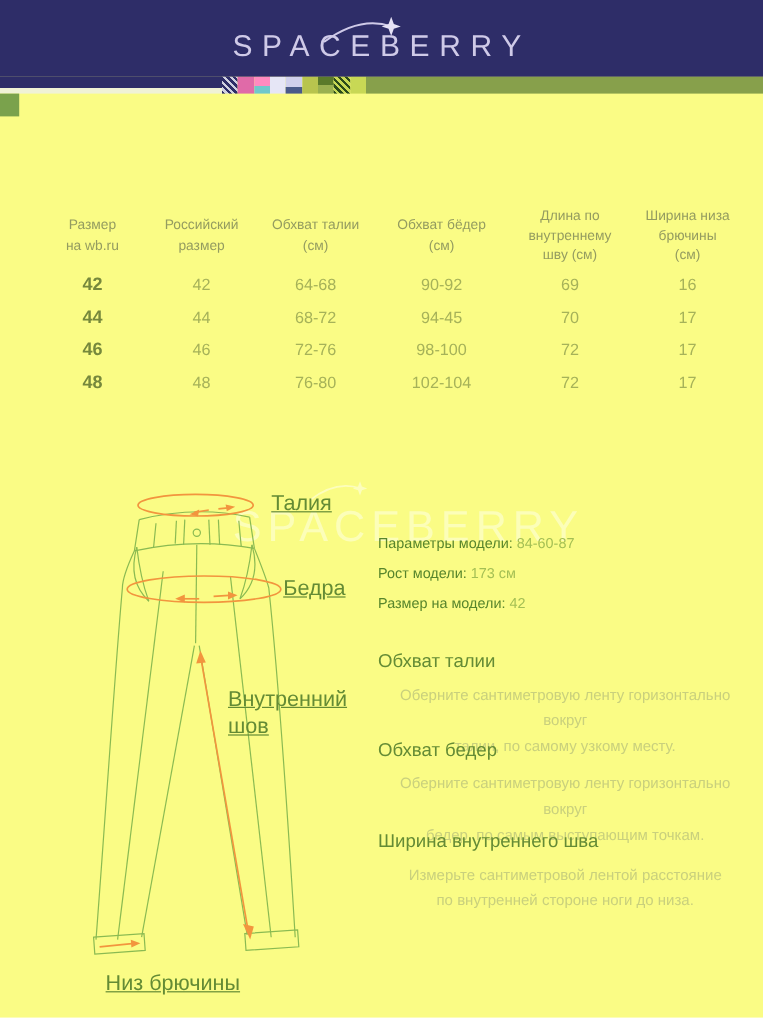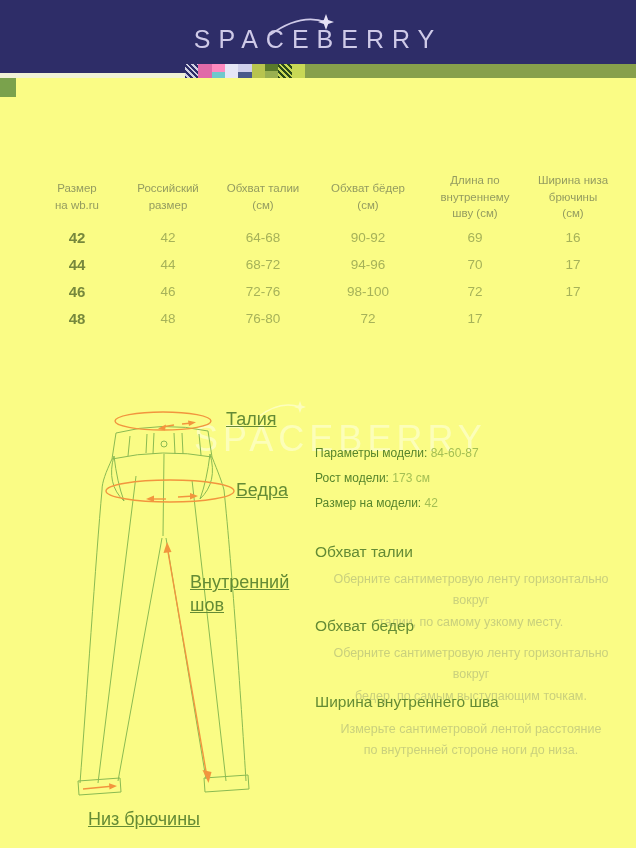--- a/index.html
+++ b/index.html
@@ -142,36 +142,37 @@
         <div class="td">42</div>
         <div class="td">64-68</div>
         <div class="td">90-92</div>
         <div class="td">69</div>
         <div class="td">16</div>
       </div>
       <div class="trow">
         <div class="td size">44</div>
         <div class="td">44</div>
         <div class="td">68-72</div>
-        <div class="td">94-96</div>
+        <div class="td">94-45</div>
         <div class="td">70</div>
         <div class="td">17</div>
       </div>
       <div class="trow">
         <div class="td size">46</div>
         <div class="td">46</div>
         <div class="td">72-76</div>
         <div class="td">98-100</div>
         <div class="td">72</div>
         <div class="td">17</div>
       </div>
       <div class="trow">
         <div class="td size">48</div>
         <div class="td">48</div>
         <div class="td">76-80</div>
+        <div class="td">102-104</div>
         <div class="td">72</div>
         <div class="td">17</div>
       </div>
     </div>
   </div>
 
   <svg class="watermark-comet" width="52" height="22" viewBox="0 0 52 22">
     <path d="M2 19 Q 24 2 44 9" fill="none" stroke="#ffffeb" stroke-width="1.4"></path>
     <polygon points="44,3 45.6,7.4 50,9 45.6,10.6 44,15 42.4,10.6 38,9 42.4,7.4" fill="#ffffeb"></polygon>
   </svg>

